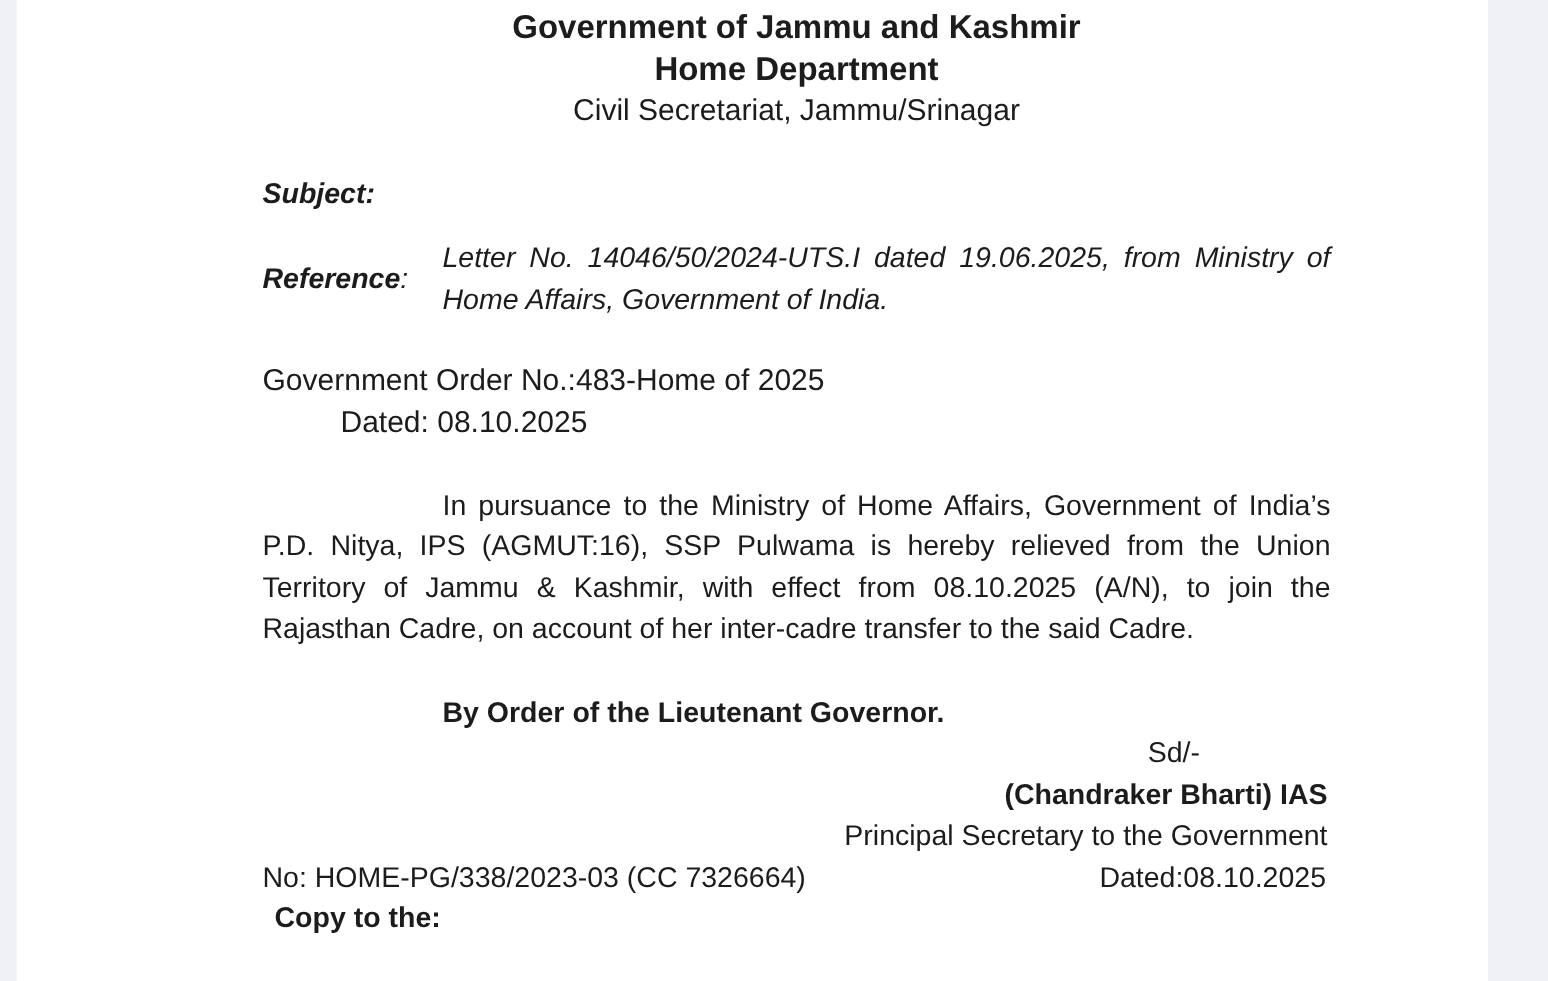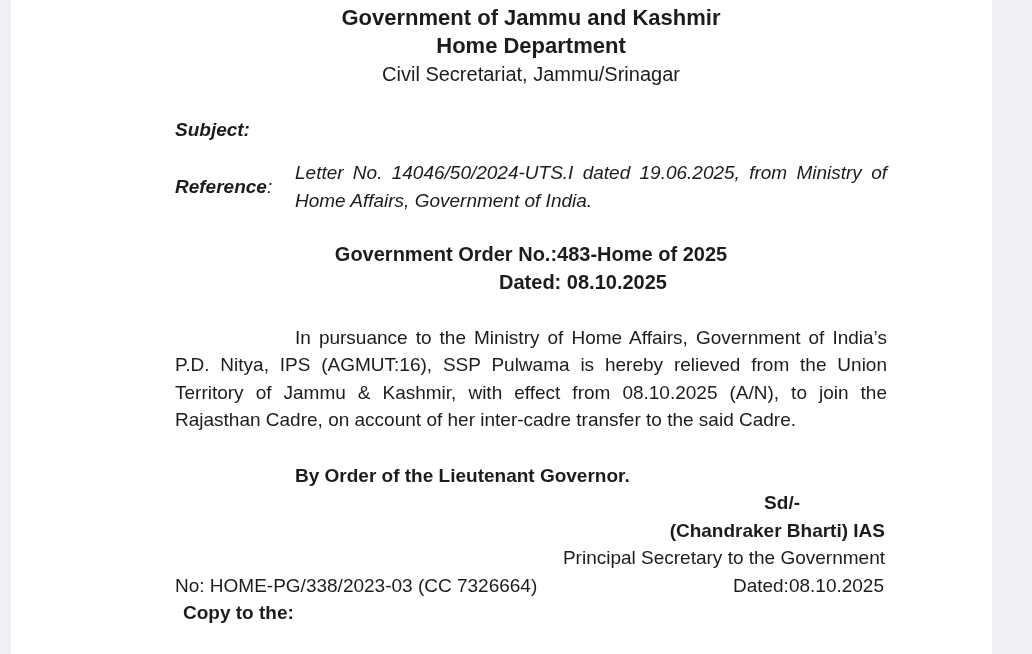--- a/index.html
+++ b/index.html
@@ -30,32 +30,32 @@
   .letterhead { text-align: center; }
   .lh-main { font-size: 22px; font-weight: bold; line-height: 28px; }
   .lh-sub  { font-size: 20px; line-height: 28px; }
 
   .row { display: flex; align-items: center; margin-top: 27.5px; font-style: italic; }
   .row .label { flex: 0 0 120px; }
   .row .val { flex: 1; }
 
   .jfull { text-align: justify; text-align-last: justify; }
 
-  .order-block { margin-top: 27px; text-align: center; font-weight: bold; font-size: 20px; }
+  .order-block { margin-top: 27px; font-weight: normal; font-size: 20px; }
   .order-date { position: relative; left: 52px; }
 
   .body-par { margin-top: 27.5px; }
   .body-line { text-align: justify; text-align-last: justify; }
   .body-line.first { text-indent: 120px; }
   .body-line.last { text-align: center; text-align-last: left; }
 
   .by-order { margin-top: 28px; padding-left: 120px; font-weight: bold; }
 
   .signature { text-align: right; padding-right: 2px; }
-  .sig-sd { font-weight: bold; padding-right: 85px; }
+  .sig-sd { font-weight: normal; padding-right: 85px; }
   .sig-name { font-weight: bold; text-align: right; }
 
   .footer-row { display: flex; justify-content: space-between; }
   .footer-dated { padding-right: 3px; }
   .copy-to { font-weight: bold; padding-left: 8px; }
 </style>
 </head>
 <body>
 
 <div class="screen">

